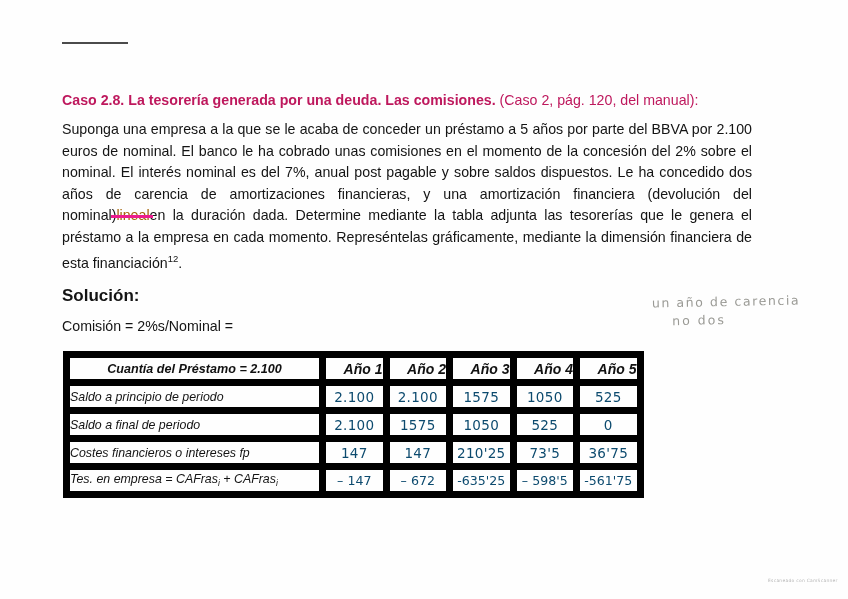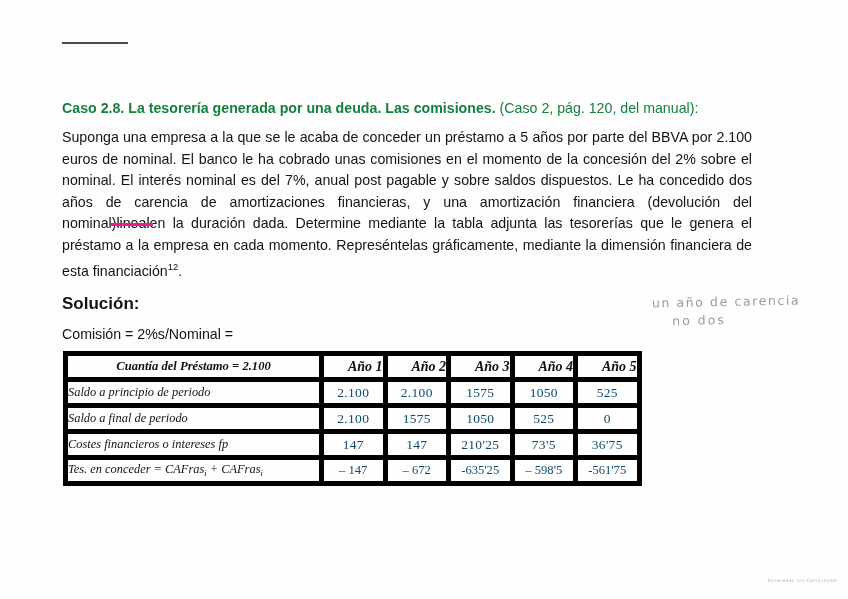--- a/index.html
+++ b/index.html
@@ -37,38 +37,38 @@
     position: absolute;
     left: 62px;
     top: 90px;
     width: 690px;
   }
 
   .case-title {
     font-size: 14.2px;
     line-height: 21px;
     text-align: justify;
-    margin: 8px 0 8px 0;
-    color: #15803d;
+    margin: 0 0 8px 0;
+    color: #be185d;
   }
   .case-title .bold {
     font-weight: bold;
   }
 
   .para {
     font-size: 14.2px;
     line-height: 21.5px;
     text-align: justify;
     margin: 0;
     color: #141414;
   }
 
   .strike-edit {
     position: relative;
-    color: #000000;
+    color: #a16207;
     white-space: nowrap;
   }
   .strike-edit::before {
     content: "";
     position: absolute;
     left: -3px;
     right: -3px;
     top: 52%;
     height: 2.4px;
     background: #ec1c8e;
@@ -127,25 +127,24 @@
     top: 351px;
     width: 574px;
   }
   table.loan {
     border-collapse: collapse;
     width: 100%;
     table-layout: fixed;
   }
   table.loan th,
   table.loan td {
-    border: 5px solid #000000;
+    border: 7px solid #000000;
     padding: 0;
     height: 21px;
     vertical-align: middle;
-    font-family: Liberation Serif, serif;
   }
   col.c-label { width: 256px; }
   col.c-year  { width: 63.5px; }
 
   th.hdr-label {
     font-style: italic;
     font-weight: bold;
     font-size: 12.6px;
     text-align: center;
     color: #111;
@@ -260,21 +259,21 @@
         </tr>
         <tr>
           <td class="rlabel">Costes financieros o intereses fp</td>
           <td class="hw">147</td>
           <td class="hw">147</td>
           <td class="hw">210'25</td>
           <td class="hw">73'5</td>
           <td class="hw">36'75</td>
         </tr>
         <tr>
-          <td class="rlabel"><span>Tes. en conceder = CAFras</span><sub>i</sub><span> + CAFras</span><sub>i</sub></td>
+          <td class="rlabel"><span>Tes. en empresa = CAFras</span><sub>i</sub><span> + CAFras</span><sub>i</sub></td>
           <td class="hw neg">– 147</td>
           <td class="hw neg">– 672</td>
           <td class="hw neg">-635'25</td>
           <td class="hw neg">– 598'5</td>
           <td class="hw neg">-561'75</td>
         </tr>
       </tbody>
     </table>
   </div>
 

